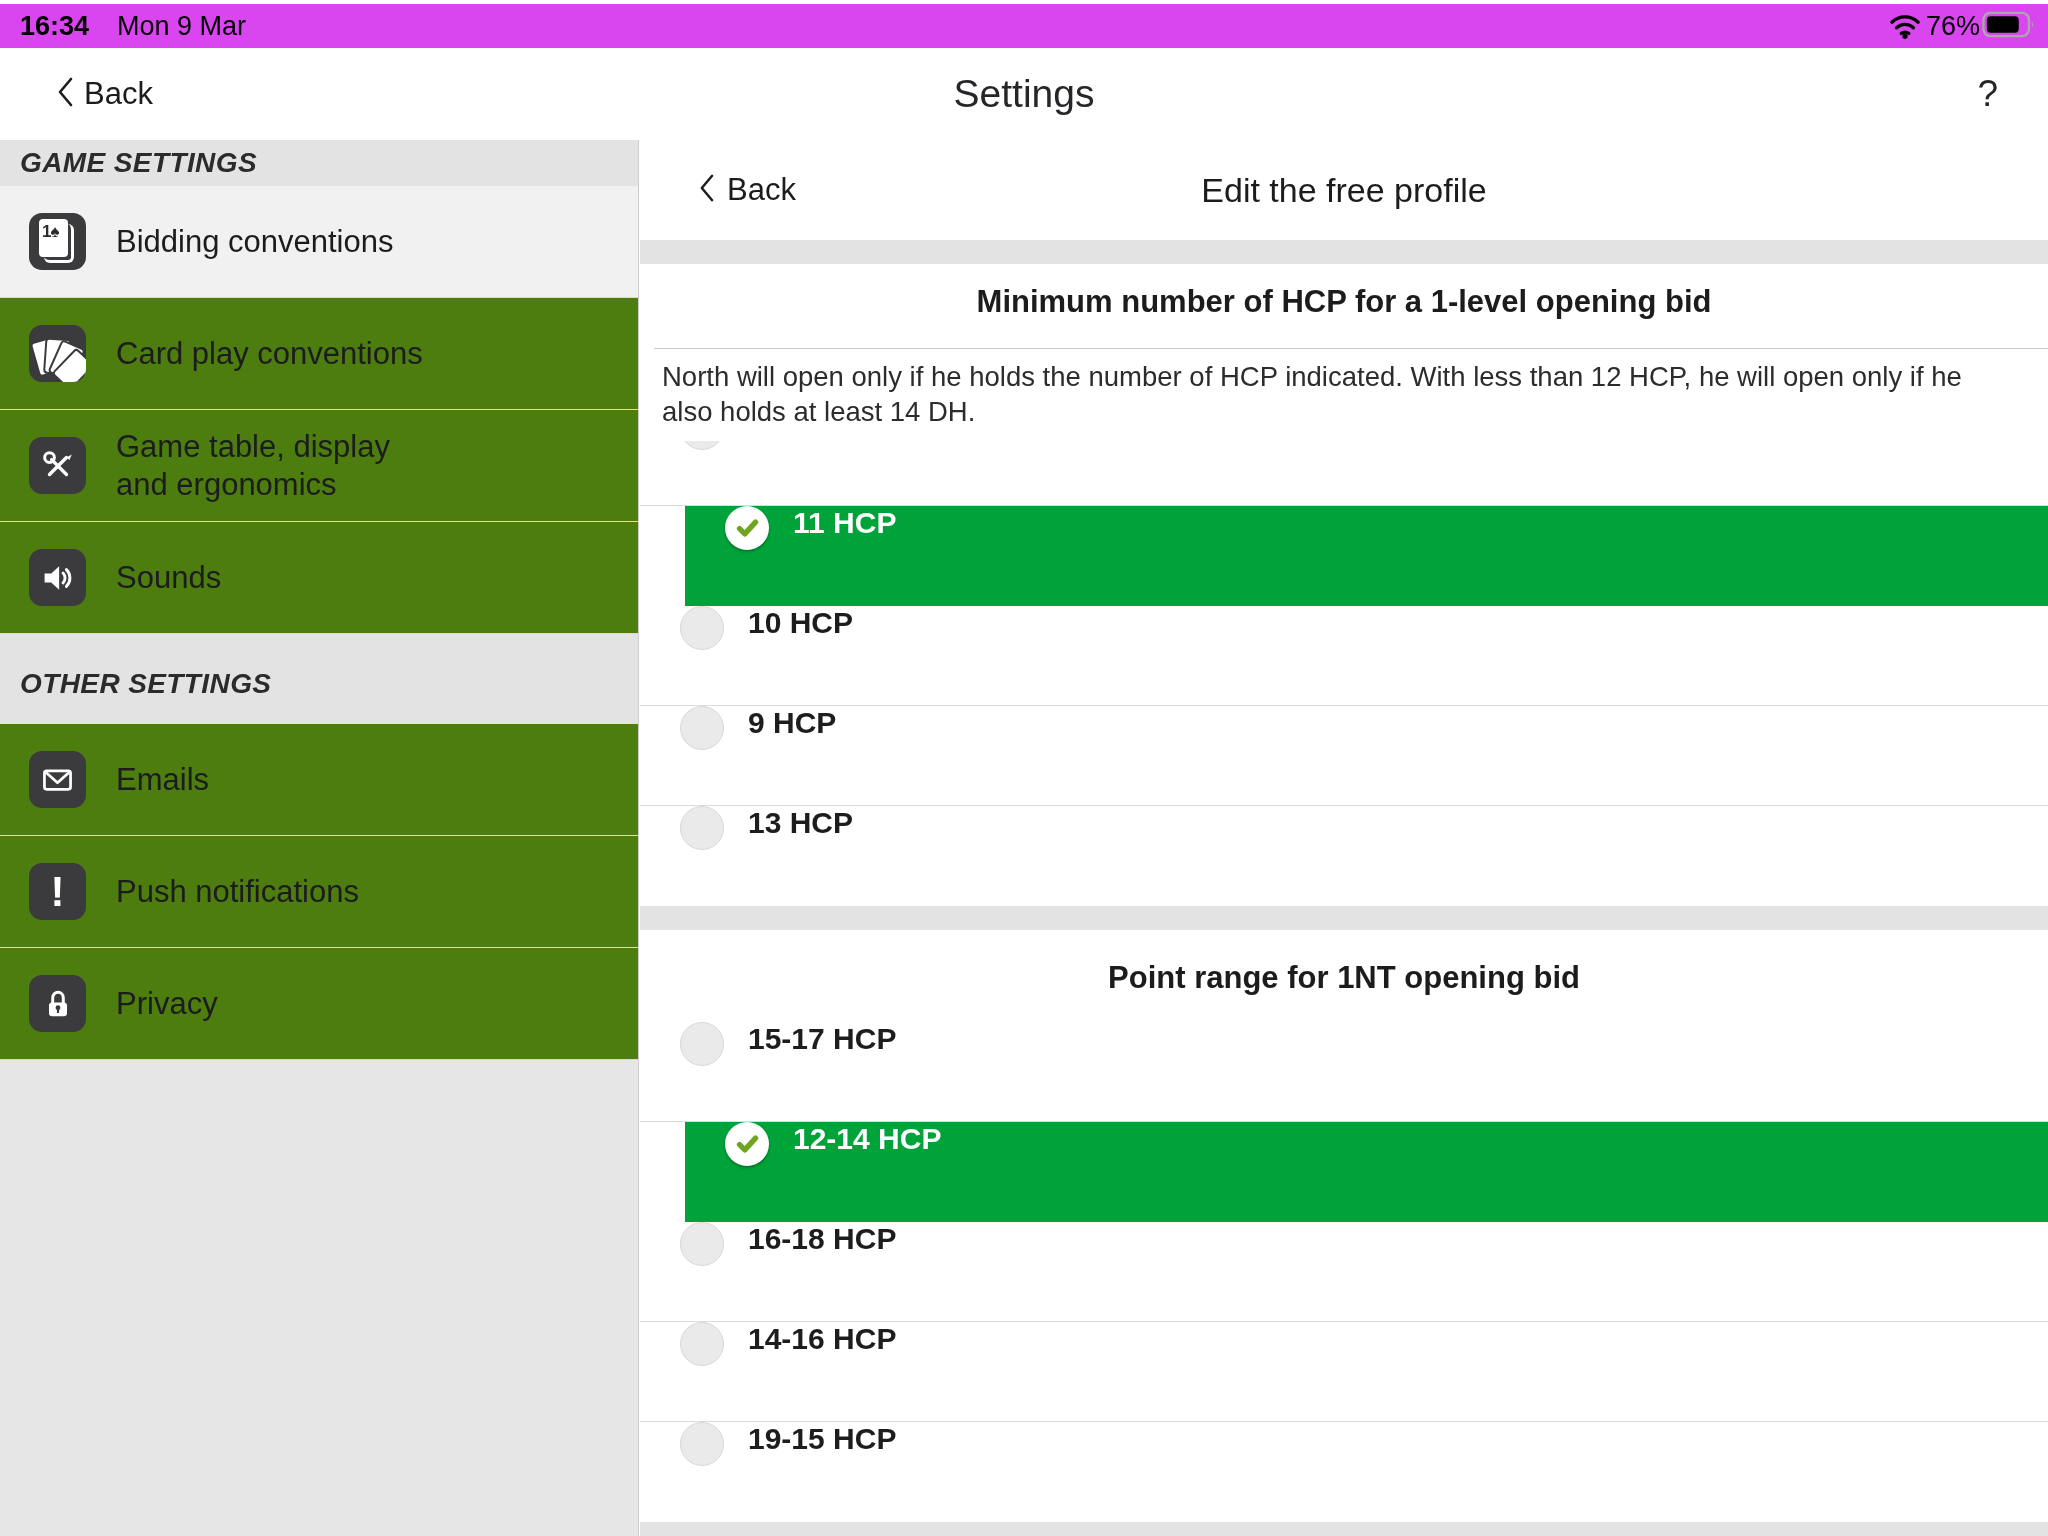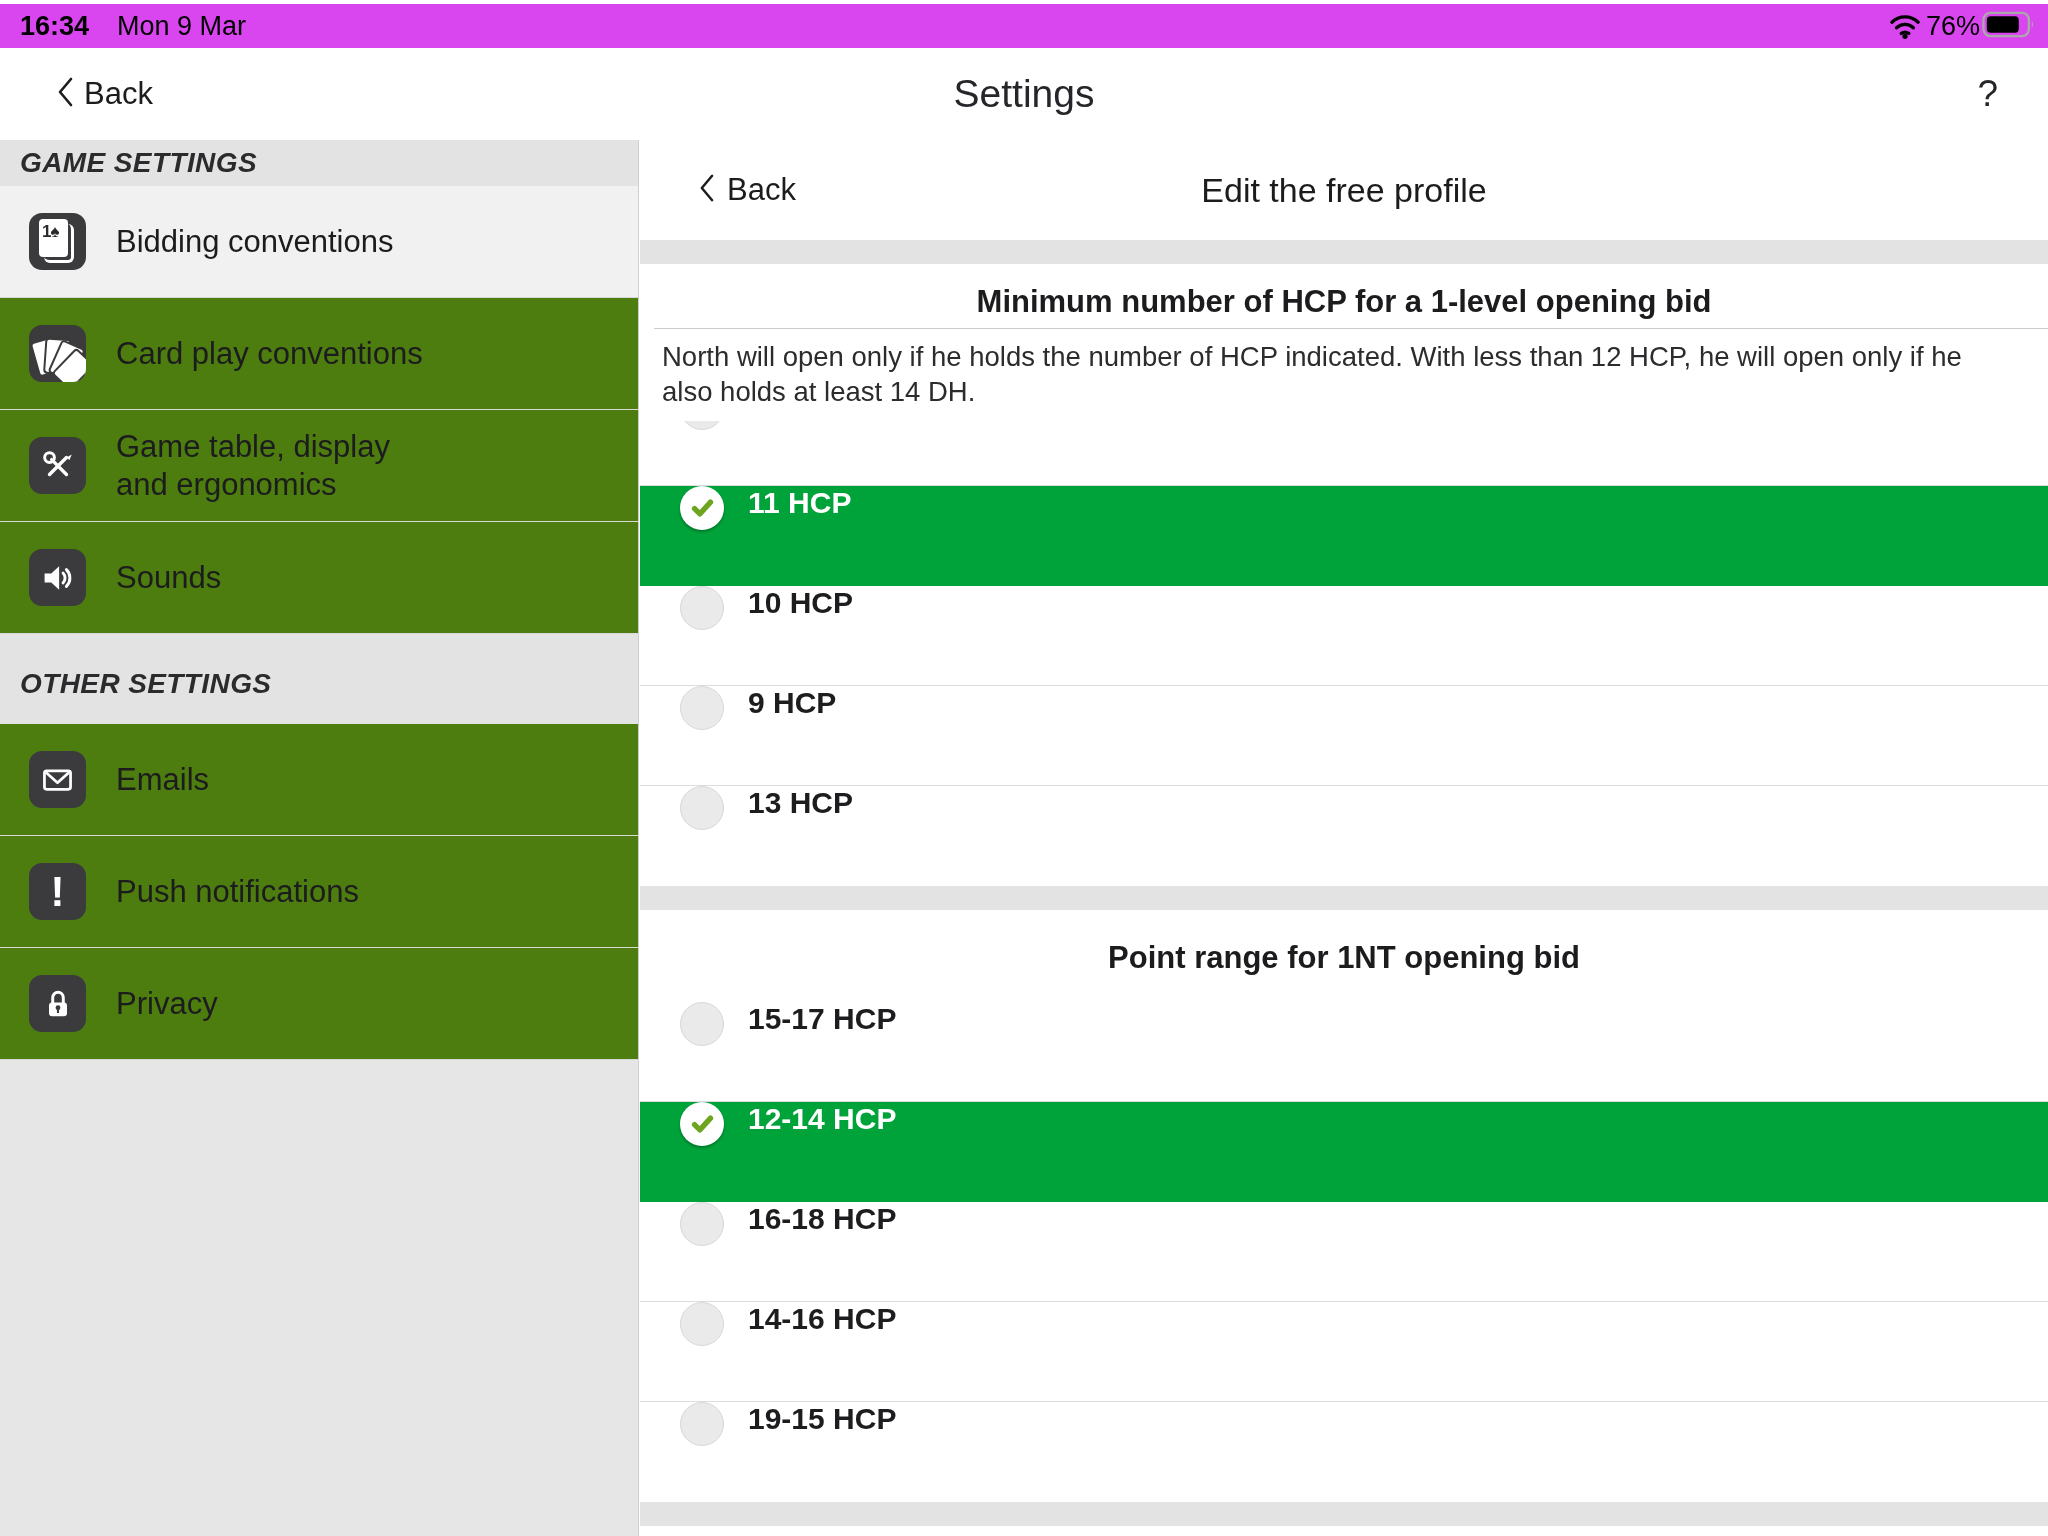--- a/index.html
+++ b/index.html
@@ -41,29 +41,29 @@
   .fan i:nth-child(3){transform:rotate(24deg) translateX(8px);}
   .fan i:nth-child(4){transform:rotate(44deg) translateX(12px);}
   .bang{color:#fff;font-size:42px;font-weight:800;line-height:1;}
   
   .main{position:absolute;top:140px;left:640px;right:0;bottom:0;background:#fff;overflow:hidden;}
   .main-hdr{height:100px;position:relative;}
   .main-back{position:absolute;left:58px;top:0;height:100px;display:flex;align-items:center;gap:12px;cursor:pointer;}
   .main-back-label{font-size:31px;color:#1c1c1e;}
   .main-title{position:absolute;left:0;right:0;top:0;height:100px;display:flex;align-items:center;justify-content:center;font-size:34px;color:#1c1c1e;}
   .band{height:24px;background:#e3e3e3;}
-  .sec-title{padding:20px 20px 8px;text-align:center;font-size:31px;font-weight:700;color:#1c1c1e;}
+  .sec-title{padding:20px 20px 28px;text-align:center;font-size:31px;font-weight:700;color:#1c1c1e;}
   .sec-title.underlined{border-bottom:1px solid #cccccc;margin:0 0 0 14px;padding-left:6px;}
   .sec-title.second{padding:30px 36px 26px;}
   .sec-desc{padding:10px 30px 12px 22px;font-size:27.5px;line-height:35px;color:#2c2c2e;}
   .clip-wrap{height:65px;overflow:hidden;}
   .clip-wrap .opt-row{margin-top:-35px;}
   .opt-row{height:100px;display:flex;align-items:flex-start;padding-left:40px;box-sizing:border-box;background:#fff;border-bottom:1px solid #dcdcdc;cursor:pointer;}
   .opt-row.noline{border-bottom:none;}
-  .opt-row.active{background:var(--green,#00a33a);border-bottom:none;}
+  .opt-row.active{background:var(--green,#00a33a);border-bottom:none;margin-left:45px;}
   .opt-label{margin-left:24px;font-size:30px;font-weight:700;color:#1d1d1f;}
   .opt-row.active .opt-label{color:#ffffff;}
   .radio{width:44px;height:44px;border-radius:50%;background:#eaeaea;border:1px solid #d8d8d8;box-sizing:border-box;flex:0 0 44px;display:flex;align-items:center;justify-content:center;}
   .radio.checked{background:#ffffff;border:none;box-shadow:0 2px 3px rgba(0,0,0,.28);}
 </style>
 </head>
 <body>
 
 <div class="statusbar">
   <div class="sb-left">

